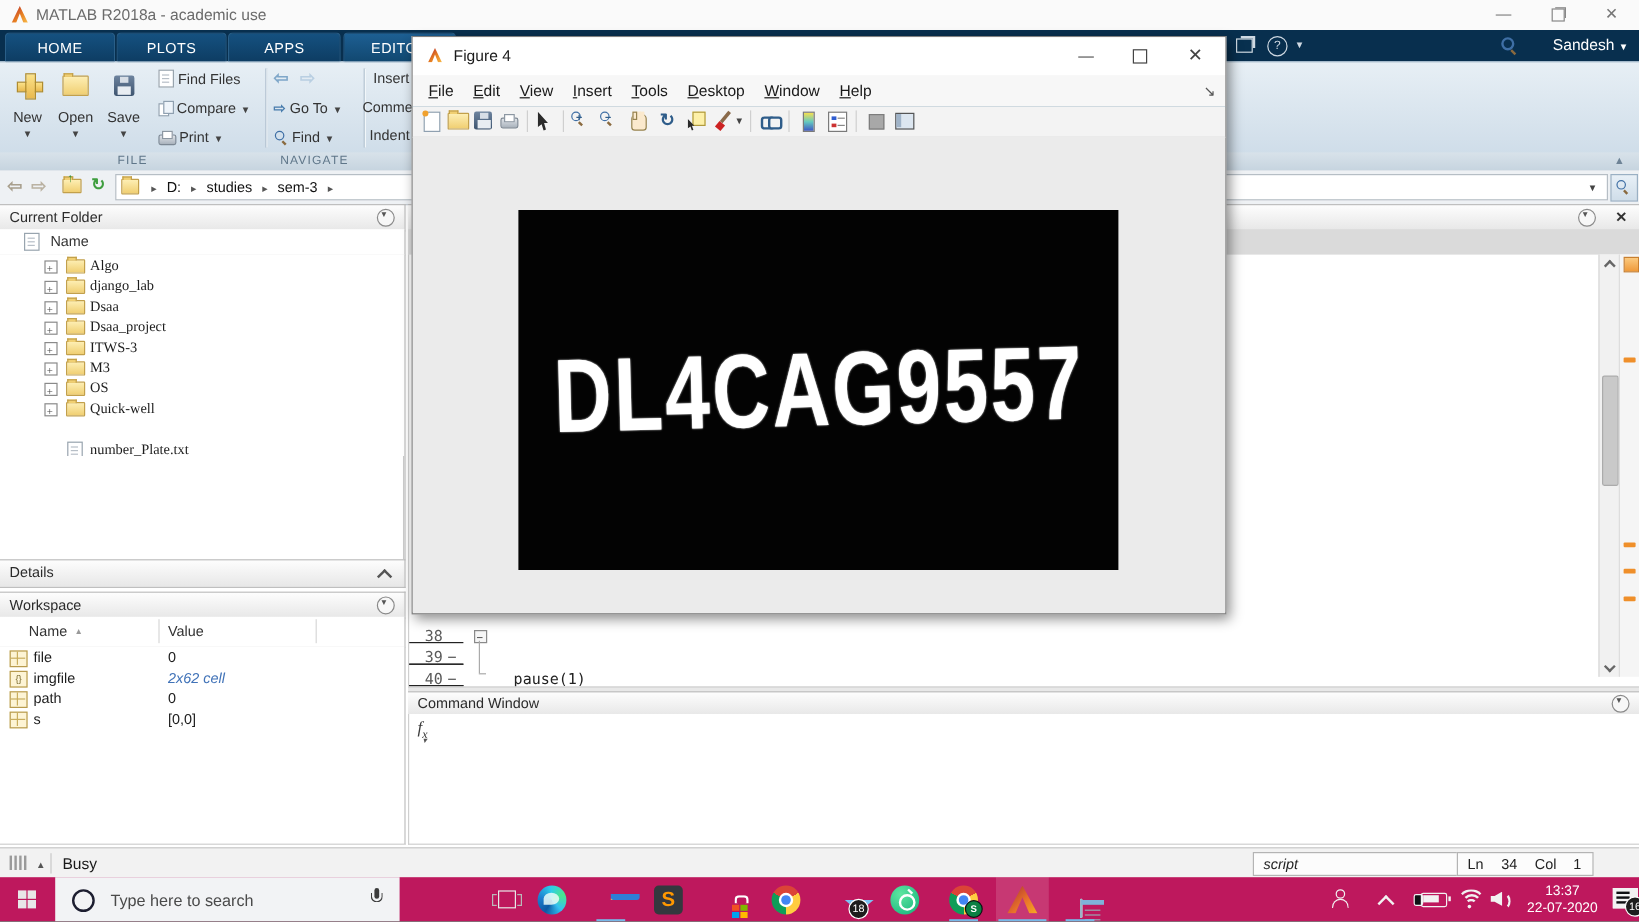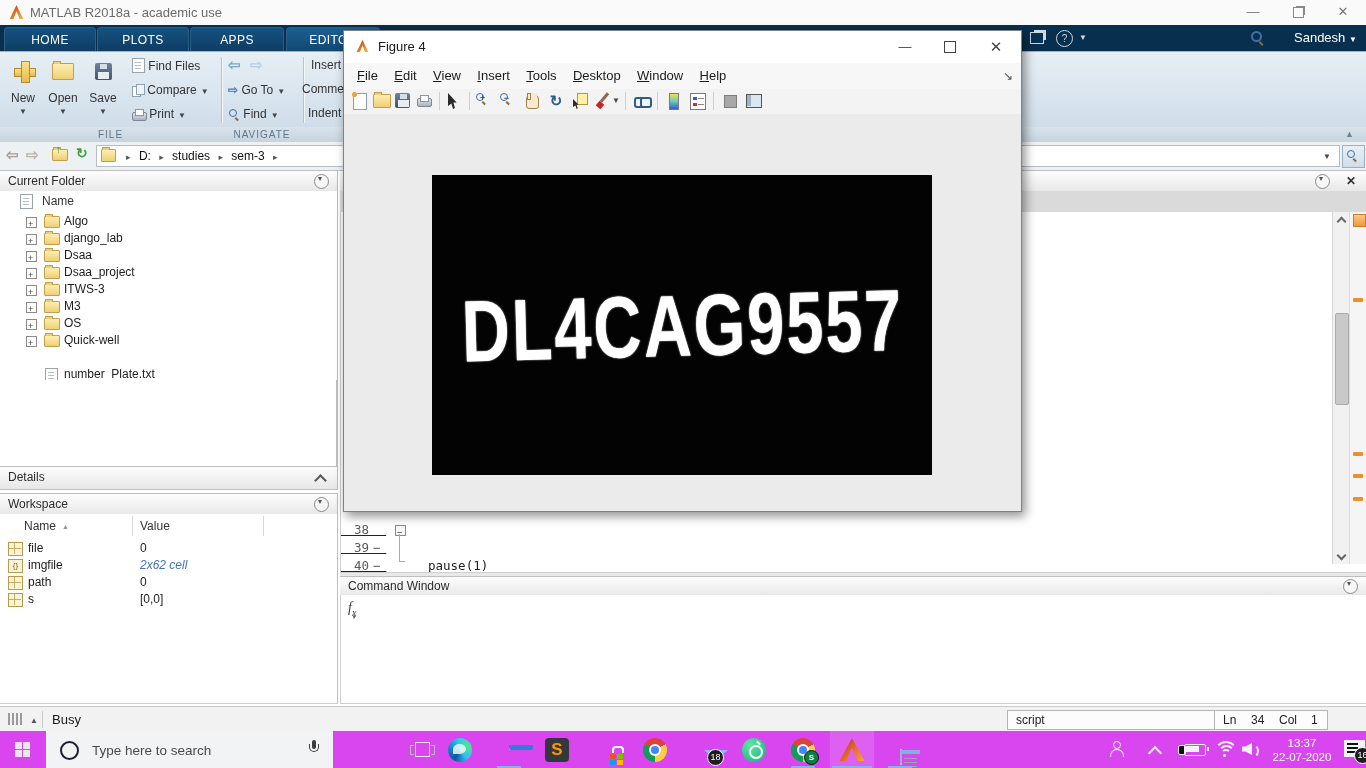--- a/index.html
+++ b/index.html
@@ -77,21 +77,21 @@
   .circlecaret{display:inline-block;width:13px;height:13px;border:1px solid #8a8a8a;border-radius:50%;position:relative;background:#f7f7f7;}
   .circlecaret::after{content:"▾";position:absolute;left:3px;top:-1px;font-size:8px;color:#555;}
   .chev{display:inline-block;width:7px;height:7px;border-top:2px solid #555;border-right:2px solid #555;}
   .chev.up{transform:rotate(-45deg);}
   .chev.dn{transform:rotate(135deg);}
 
   
   .cfhead{left:0;top:170px;width:337px;height:21px;}
   .cfcols{left:0;top:191px;width:337px;height:21px;background:#fff;border-bottom:1px solid #e4e4e4;border-right:1px solid #bfbfbf;}
   .cfbody{left:0;top:212px;width:337px;height:254px;background:#fff;border-right:1px solid #bfbfbf;}
-  .cfrow{position:absolute;left:0;width:335px;height:17px;line-height:17px;}
+  .cfrow{position:absolute;left:11px;width:335px;height:17px;line-height:17px;font-family:Liberation Serif, serif;}
   .expand{position:absolute;left:26px;top:4px;width:9px;height:9px;background:#fff;border:1px solid #8a8a8a;}
   .expand::before{content:"+";position:absolute;left:1px;top:-2px;font-size:9px;color:#444;}
   .cfrow .folder{position:absolute;left:44px;top:3px;width:14px;height:10px;}
   .cfrow .doc{position:absolute;left:45px;top:2px;}
   .cfrow .fname{position:absolute;left:64px;font-size:12px;color:#1c1c1c;}
 
   
   .dethead{left:0;top:466px;width:337px;height:22px;}
   .wshead{left:0;top:493px;width:337px;height:21px;}
   .wscols{left:0;top:514px;width:337px;height:25px;background:#fff;border-bottom:1px solid #d8d8d8;border-right:1px solid #bfbfbf;}
@@ -180,21 +180,21 @@
       background-repeat:no-repeat;background-size:4px 3px,4px 3px,6px 1px,6px 1px;background-position:2px 3px,2px 9px,7px 4px,7px 10px;}
   .fti-pt1::before{content:"";position:absolute;left:3px;top:3px;width:11px;height:11px;background:#a8a8a8;border:1px solid #7d7d7d;}
   .fti-pt2::before{content:"";position:absolute;left:1px;top:2px;width:14px;height:12px;border:1px solid #555;background:#dce6f0;}
   .fti-pt2::after{content:"";position:absolute;left:2px;top:3px;width:4px;height:11px;background:#9fb3c8;}
   .figcontent{position:absolute;left:0;top:83px;width:100%;height:396px;background:#ebebeb;}
   .plate{position:absolute;left:88px;top:61px;width:500px;height:300px;background:#030303;display:flex;align-items:center;justify-content:center;}
   .platetext{color:#fff;font-family:"Liberation Sans",sans-serif;font-weight:bold;font-size:68px;letter-spacing:2px;
              transform:rotate(-1.5deg) scaleY(1.28) scaleX(.98);text-shadow:0 0 1.5px #fff;}
 
   
-  .taskbar{left:0;top:731px;width:1366px;height:37px;background:#d946ef;}
+  .taskbar{left:0;top:731px;width:1366px;height:37px;background:#be185d;}
   .startbtn{position:absolute;left:0;top:0;width:46px;height:37px;}
   .winlogo{position:absolute;left:15px;top:11px;width:15px;height:15px;}
   .winlogo i{position:absolute;width:7px;height:7px;background:#e8e8e8;}
   .tbsearch{position:absolute;left:46px;top:0;width:287px;height:37px;background:#f2f3f5;}
   .cortana{position:absolute;left:14px;top:10px;width:15px;height:15px;border:2px solid #1d1e30;border-radius:50%;}
   .tbsearch input{position:absolute;left:44px;top:0;width:200px;height:37px;border:none;background:transparent;font-size:13.5px;color:#454545;font-family:"Liberation Sans",sans-serif;}
   .tbsearch input::placeholder{color:#4a4a4a;}
   .micicon{position:absolute;right:12px;top:9px;width:12px;height:18px;}
   .micicon::before{content:"";position:absolute;left:3px;top:0;width:4px;height:9px;background:#3c3c3c;border-radius:3px;}
   .micicon::after{content:"";position:absolute;left:0;top:4px;width:8px;height:7px;border:1.5px solid #3c3c3c;border-top:none;border-radius:0 0 6px 6px;}
@@ -502,21 +502,21 @@
   <div class="abs statusbar">
     <span class="grip">
         <i style="left:0;"></i>
         <i style="left:4px;"></i>
         <i style="left:8px;"></i>
         <i style="left:12px;"></i>
       </span>
     <span class="gripcaret">▲</span>
     <span class="statdiv"></span>
     <span class="busy">Busy</span>
-    <span class="statbox" style="left:1007px;width:240px;"><span style="margin-left:8px;">script</span></span>
+    <span class="statbox" style="left:1044px;width:240px;font-style:italic;"><span style="margin-left:8px;">script</span></span>
     <span class="statbox" style="left:1214px;width:112px;">
       <span style="position:absolute;left:8px;">Ln</span>
       <span style="position:absolute;left:36px;">34</span>
       <span style="position:absolute;left:64px;">Col</span>
       <span style="position:absolute;left:96px;">1</span>
     </span>
   </div>
 
   <div class="abs figwin">
     <div class="figtitle">

